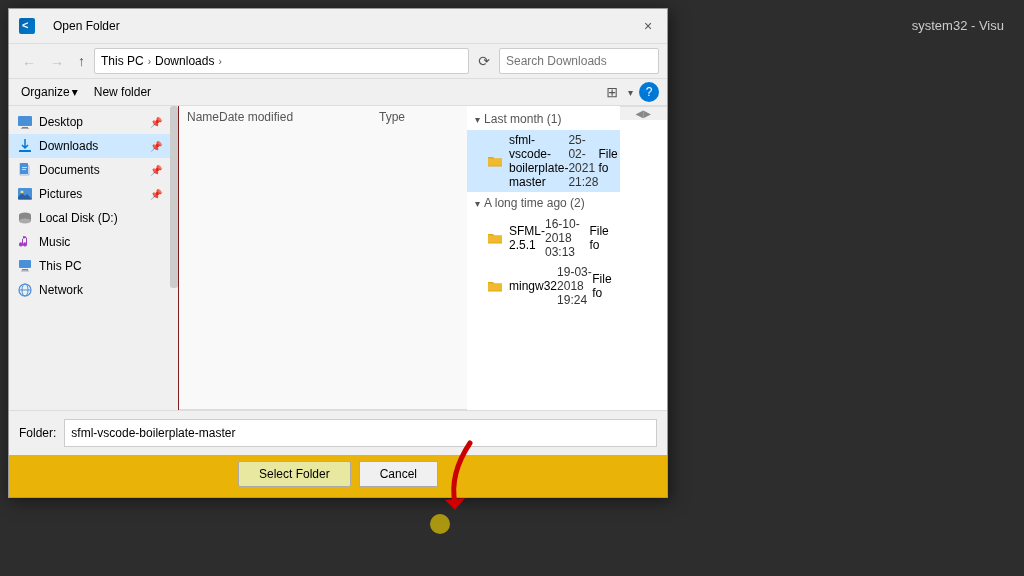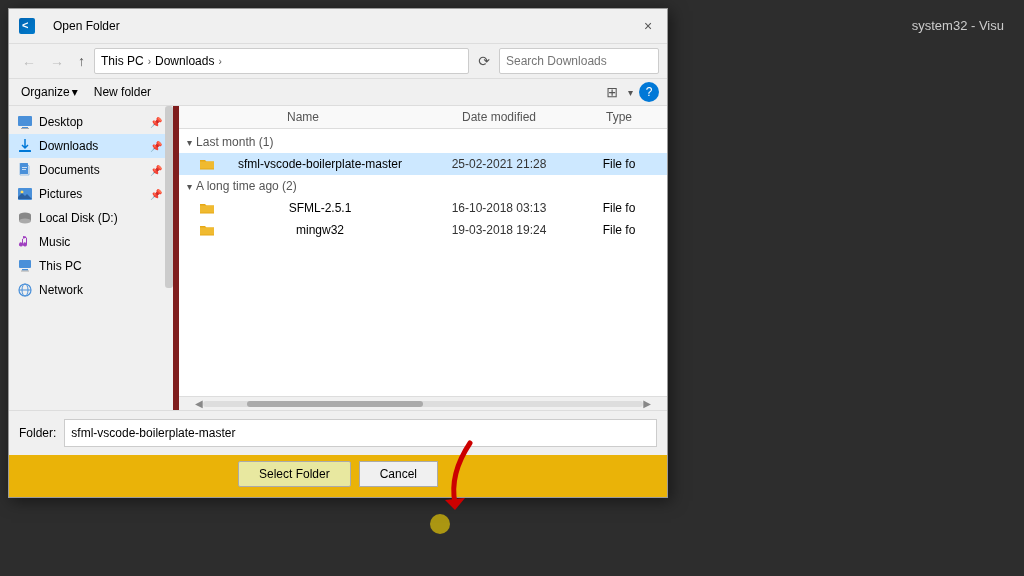--- a/index.html
+++ b/index.html
@@ -219,24 +219,23 @@
       white-space: nowrap;
     }
     .sidebar-item.selected { background: #cde8ff; }
     .sidebar-item .icon { width: 16px; height: 16px; flex-shrink: 0; }
     .sidebar-item .pin-icon { margin-left: auto; font-size: 10px; color: #888; }
 
     
     .file-list-area {
       flex: 1;
       display: flex;
-      flex-direction: column;
+      flex-direction: row;
       overflow: hidden;
       background: #fff;
-      text-align: center;
     }
     .file-list-header {
       display: flex;
       padding: 4px 8px;
       border-bottom: 1px solid #ddd;
       background: #f9f9f9;
       font-size: 12px;
       color: #555;
     }
     .col-name { flex: 1; }
@@ -359,21 +358,21 @@
       height: 20px;
       background: rgba(255, 220, 0, 0.6);
       border-radius: 50%;
       pointer-events: none;
     }
 
     
     .sidebar-wrapper {
       position: relative;
       width: 170px;
-      border-right: 6px solid #7f1d1d;
+      border-right: 1px solid #7f1d1d;
     }
     .sidebar-wrapper .sidebar {
       width: 162px;
       border-right: none;
     }
     .v-scrollbar {
       position: absolute;
       right: 0;
       top: 0;
       bottom: 0;

